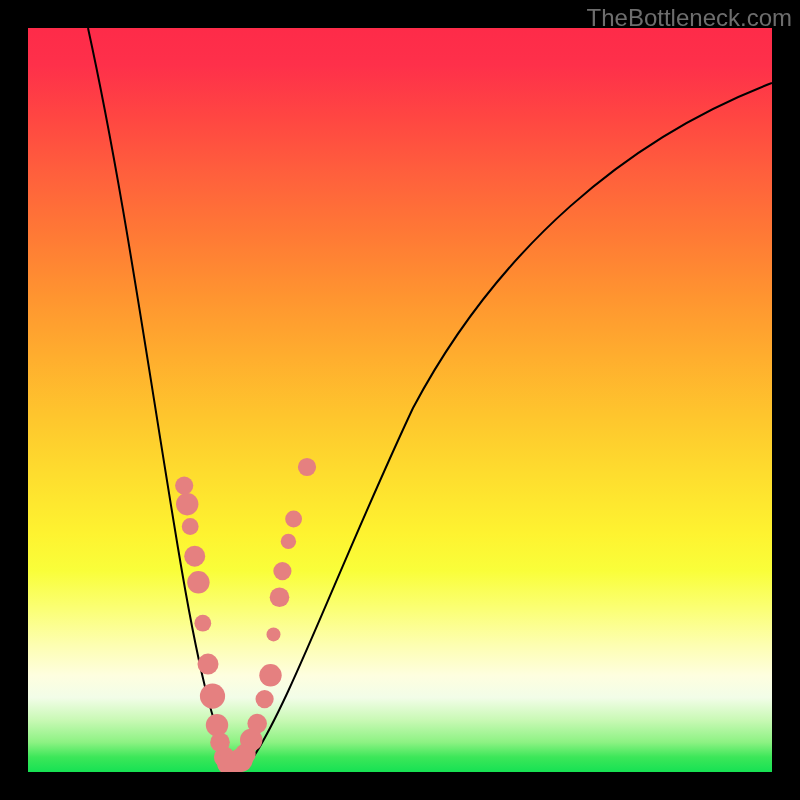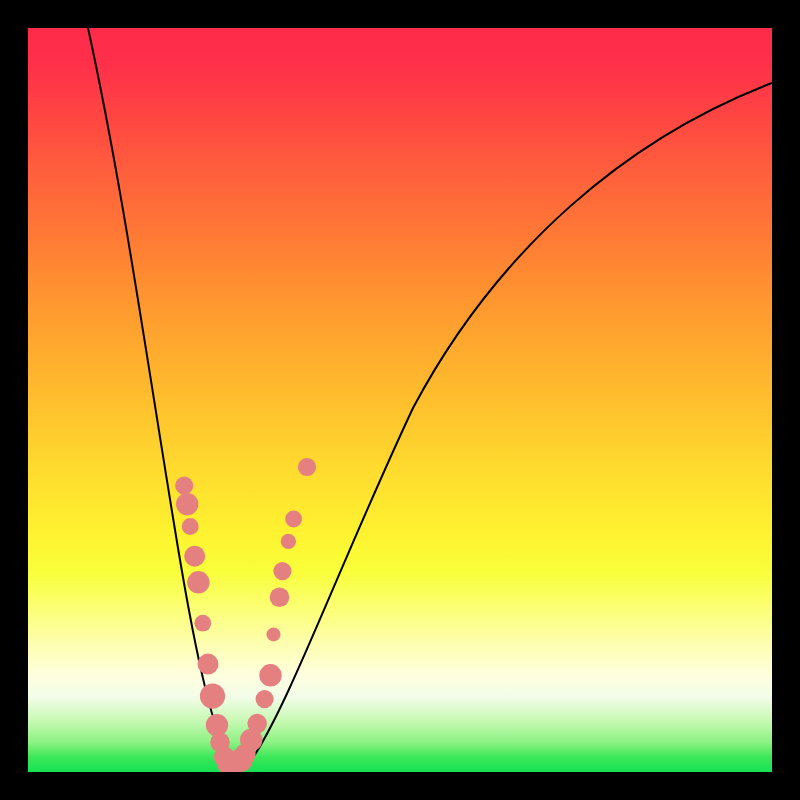--- a/index.html
+++ b/index.html
@@ -59,20 +59,21 @@
       stroke-width: 2;
     }
     .dot {
       fill: #e58080;
     }
   </style>
 </head>
 <body>
 
 <div class="container">
+  <div class="watermark">TheBottleneck.com</div>
   <div class="plot-area">
     <svg class="curve" viewBox="0 0 744 744">
       <path d="M 60,0
                C 95,160 120,340 150,520
                C 170,640 185,700 202,735
                C 208,742 214,742 222,734
                C 260,680 310,540 385,380
                C 470,220 600,110 744,55"></path>
       <g id="scatter-group">
           <circle cx="156.2" cy="457.6" r="9.1" class="dot"></circle>

